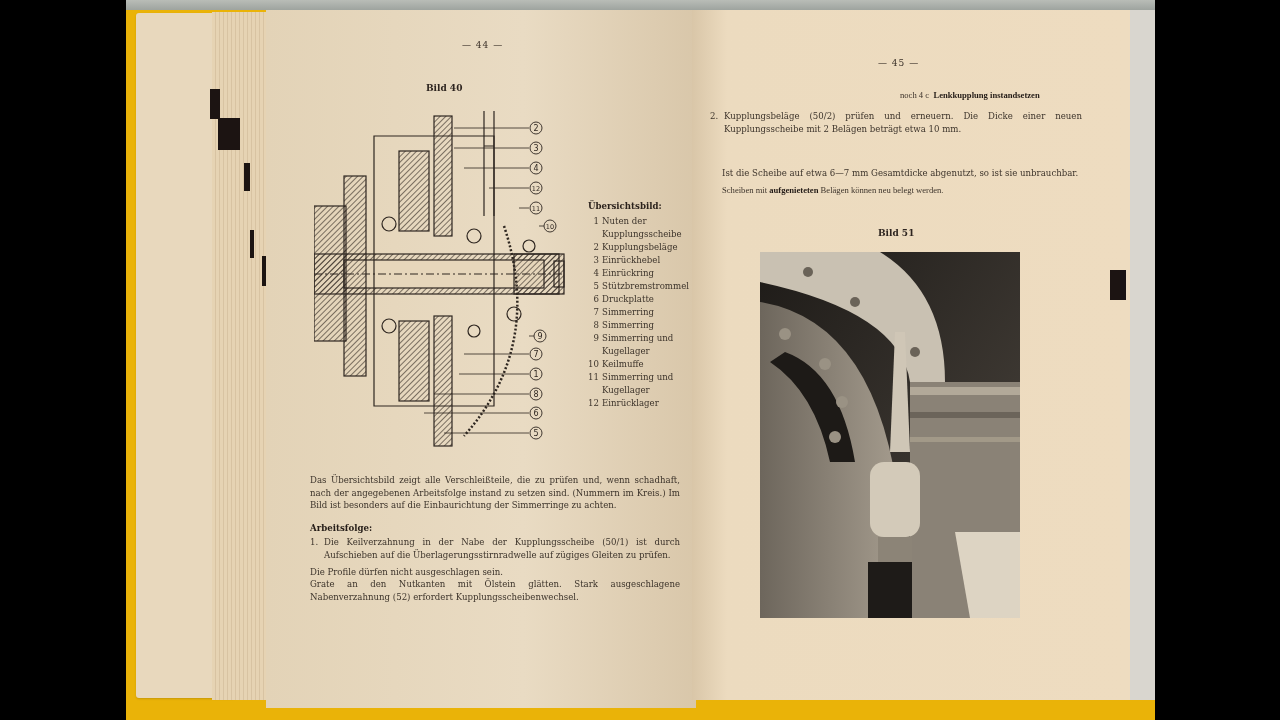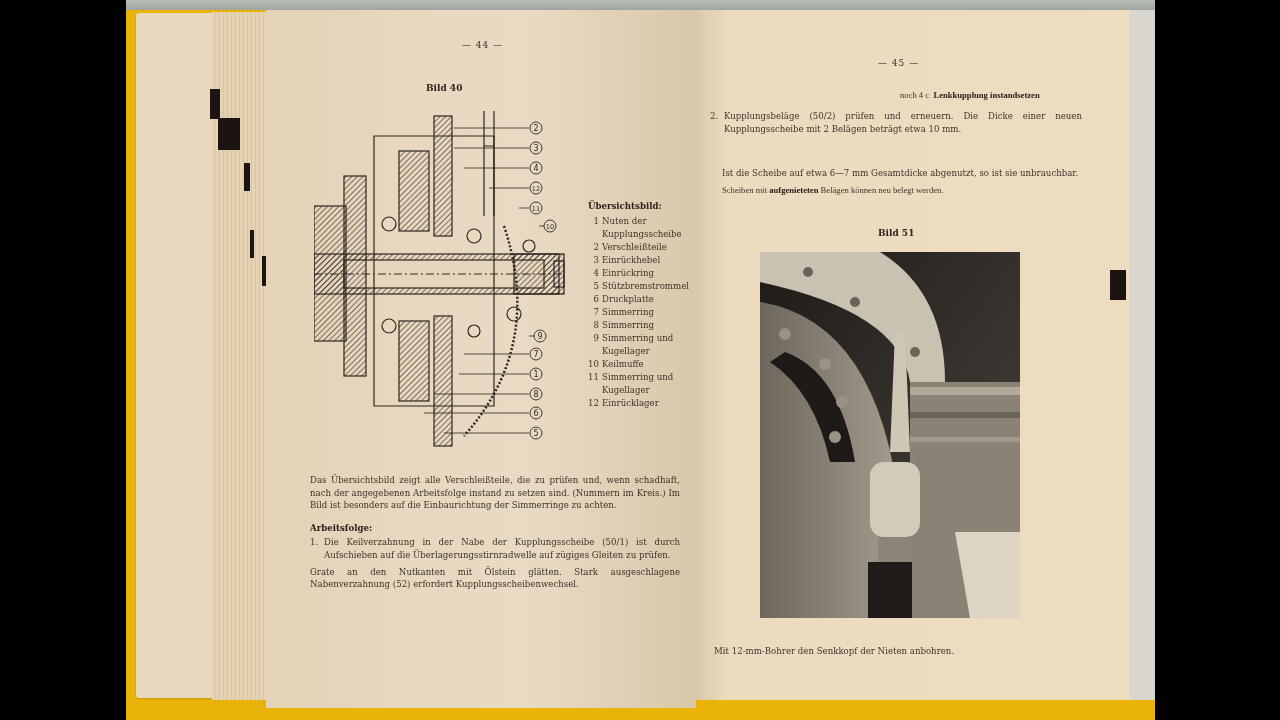--- a/index.html
+++ b/index.html
@@ -139,21 +139,21 @@
   </svg>
 
   <div class="legend">
     <div class="legend-title">Übersichtsbild:</div>
     <div class="legend-row">
         <span class="n">1</span>
         <span>Nuten der Kupplungsscheibe</span>
       </div>
     <div class="legend-row">
         <span class="n">2</span>
-        <span>Verschleißteile</span>
+        <span>Kupplungsbeläge</span>
       </div>
     <div class="legend-row">
         <span class="n">3</span>
         <span>Einrückhebel</span>
       </div>
     <div class="legend-row">
         <span class="n">4</span>
         <span>Einrückring</span>
       </div>
     <div class="legend-row">
@@ -190,20 +190,21 @@
       </div>
   </div>
 
   <div class="body-text" style="left:184px;top:474px;width:370px;">
     <p style="margin-bottom:10px;">Das Übersichtsbild zeigt alle Verschleißteile, die zu prüfen und, wenn schadhaft, nach der angegebenen Arbeitsfolge instand zu setzen sind. (Nummern im Kreis.) Im Bild ist besonders auf die Einbaurichtung der Simmerringe zu achten.</p>
     <p style="margin-bottom:2px;"><b>Arbeitsfolge:</b></p>
     <div class="num-item" style="margin-bottom:4px;">
       <span class="n">1.</span>
       <span style="padding-left:2px;">Die Keilverzahnung in der Nabe der Kupplungsscheibe (50/1) ist durch Aufschieben auf die Überlagerungsstirnradwelle auf zügiges Gleiten zu prüfen.</span>
     </div>
+    <p style="margin-bottom:0;">Die Profile dürfen nicht ausgeschlagen sein.</p>
     <p>Grate an den Nutkanten mit Ölstein glätten. Stark ausgeschlagene Nabenverzahnung (52) erfordert Kupplungsscheibenwechsel.</p>
   </div>
 
   <div class="page-right"></div>
   <div class="right-edge"></div>
   <div class="tab" style="left:984px;top:270px;width:16px;height:30px;"></div>
 
   <div class="folio" style="left:752px;top:58px;">— 45 —</div>
   <div class="header-right" style="left:774px;top:90px;">
     <span>noch 4 c</span>&nbsp;
@@ -251,14 +252,13 @@
         <circle cx="82" cy="150" r="6" fill="#9a9284"></circle>
         <circle cx="75" cy="185" r="6" fill="#9a9284"></circle>
       <path d="M135 80 L145 80 L150 200 L130 200 Z" fill="#cfc6b6"></path>
       <rect x="110" y="210" width="50" height="75" rx="14" fill="#d3cab9"></rect>
       <rect x="118" y="285" width="34" height="25" fill="#8c8477"></rect>
       <rect x="108" y="310" width="44" height="56" fill="#1e1b18"></rect>
       <path d="M195 280 L260 280 L260 366 L210 366 Z" fill="#ddd4c3"></path>
     </svg>
   </div>
 
-  <div class="body-text" style="left:588px;top:645px;width:360px;">Mit 12-mm-Bohrer den Senkkopf der Nieten anbohren.</div>
 </div>
 
 </body></html>

